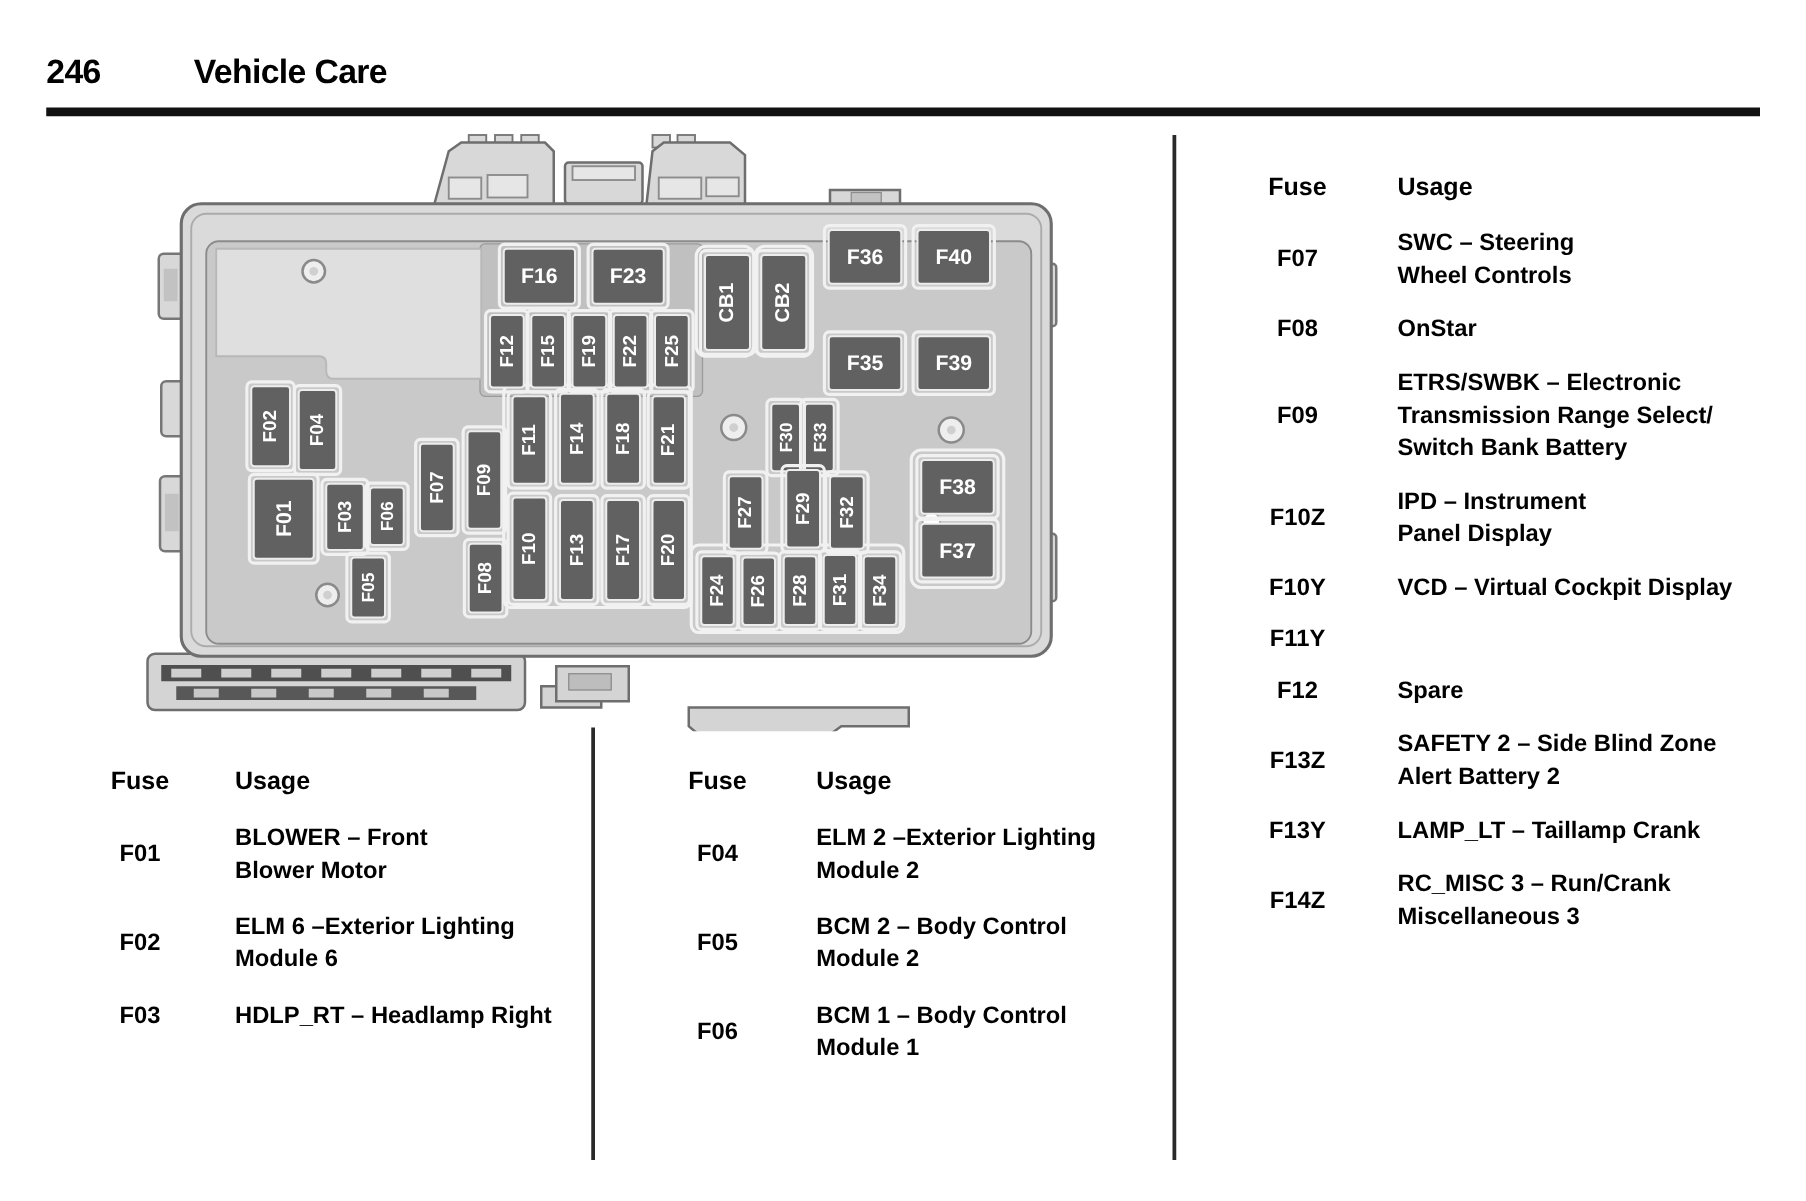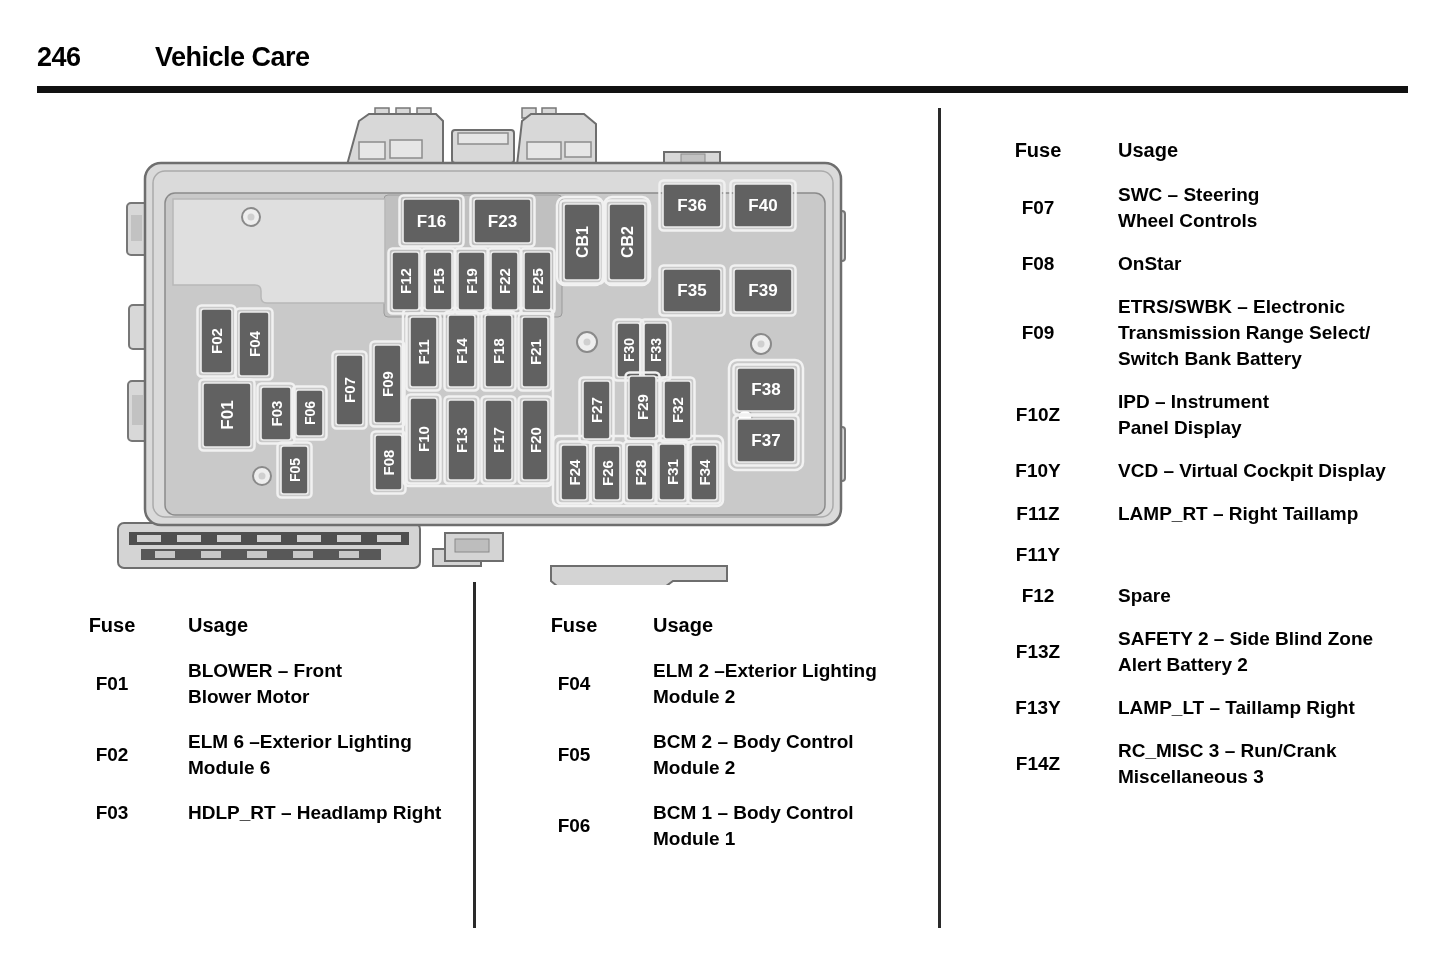--- a/index.html
+++ b/index.html
@@ -444,45 +444,39 @@
             <div>Panel Display</div>
           </div>
         </div>
         <div class="trow">
           <div class="fcell">F10Y</div>
           <div class="ucell">
             <div>VCD – Virtual Cockpit Display</div>
           </div>
         </div>
         <div class="trow">
-          <div class="fcell">F11Z</div>
-          <div class="ucell">
-            <div>LAMP_RT – Right Taillamp</div>
-          </div>
-        </div>
-        <div class="trow">
           <div class="fcell">F11Y</div>
         </div>
         <div class="trow">
           <div class="fcell">F12</div>
           <div class="ucell">
             <div>Spare</div>
           </div>
         </div>
         <div class="trow">
           <div class="fcell">F13Z</div>
           <div class="ucell">
             <div>SAFETY 2 – Side Blind Zone</div>
             <div>Alert Battery 2</div>
           </div>
         </div>
         <div class="trow">
           <div class="fcell">F13Y</div>
           <div class="ucell">
-            <div>LAMP_LT – Taillamp Right</div>
+            <div>LAMP_LT – Taillamp Crank</div>
           </div>
         </div>
         <div class="trow">
           <div class="fcell">F14Z</div>
           <div class="ucell">
             <div>RC_MISC 3 – Run/Crank</div>
             <div>Miscellaneous 3</div>
           </div>
         </div>
       </div>

